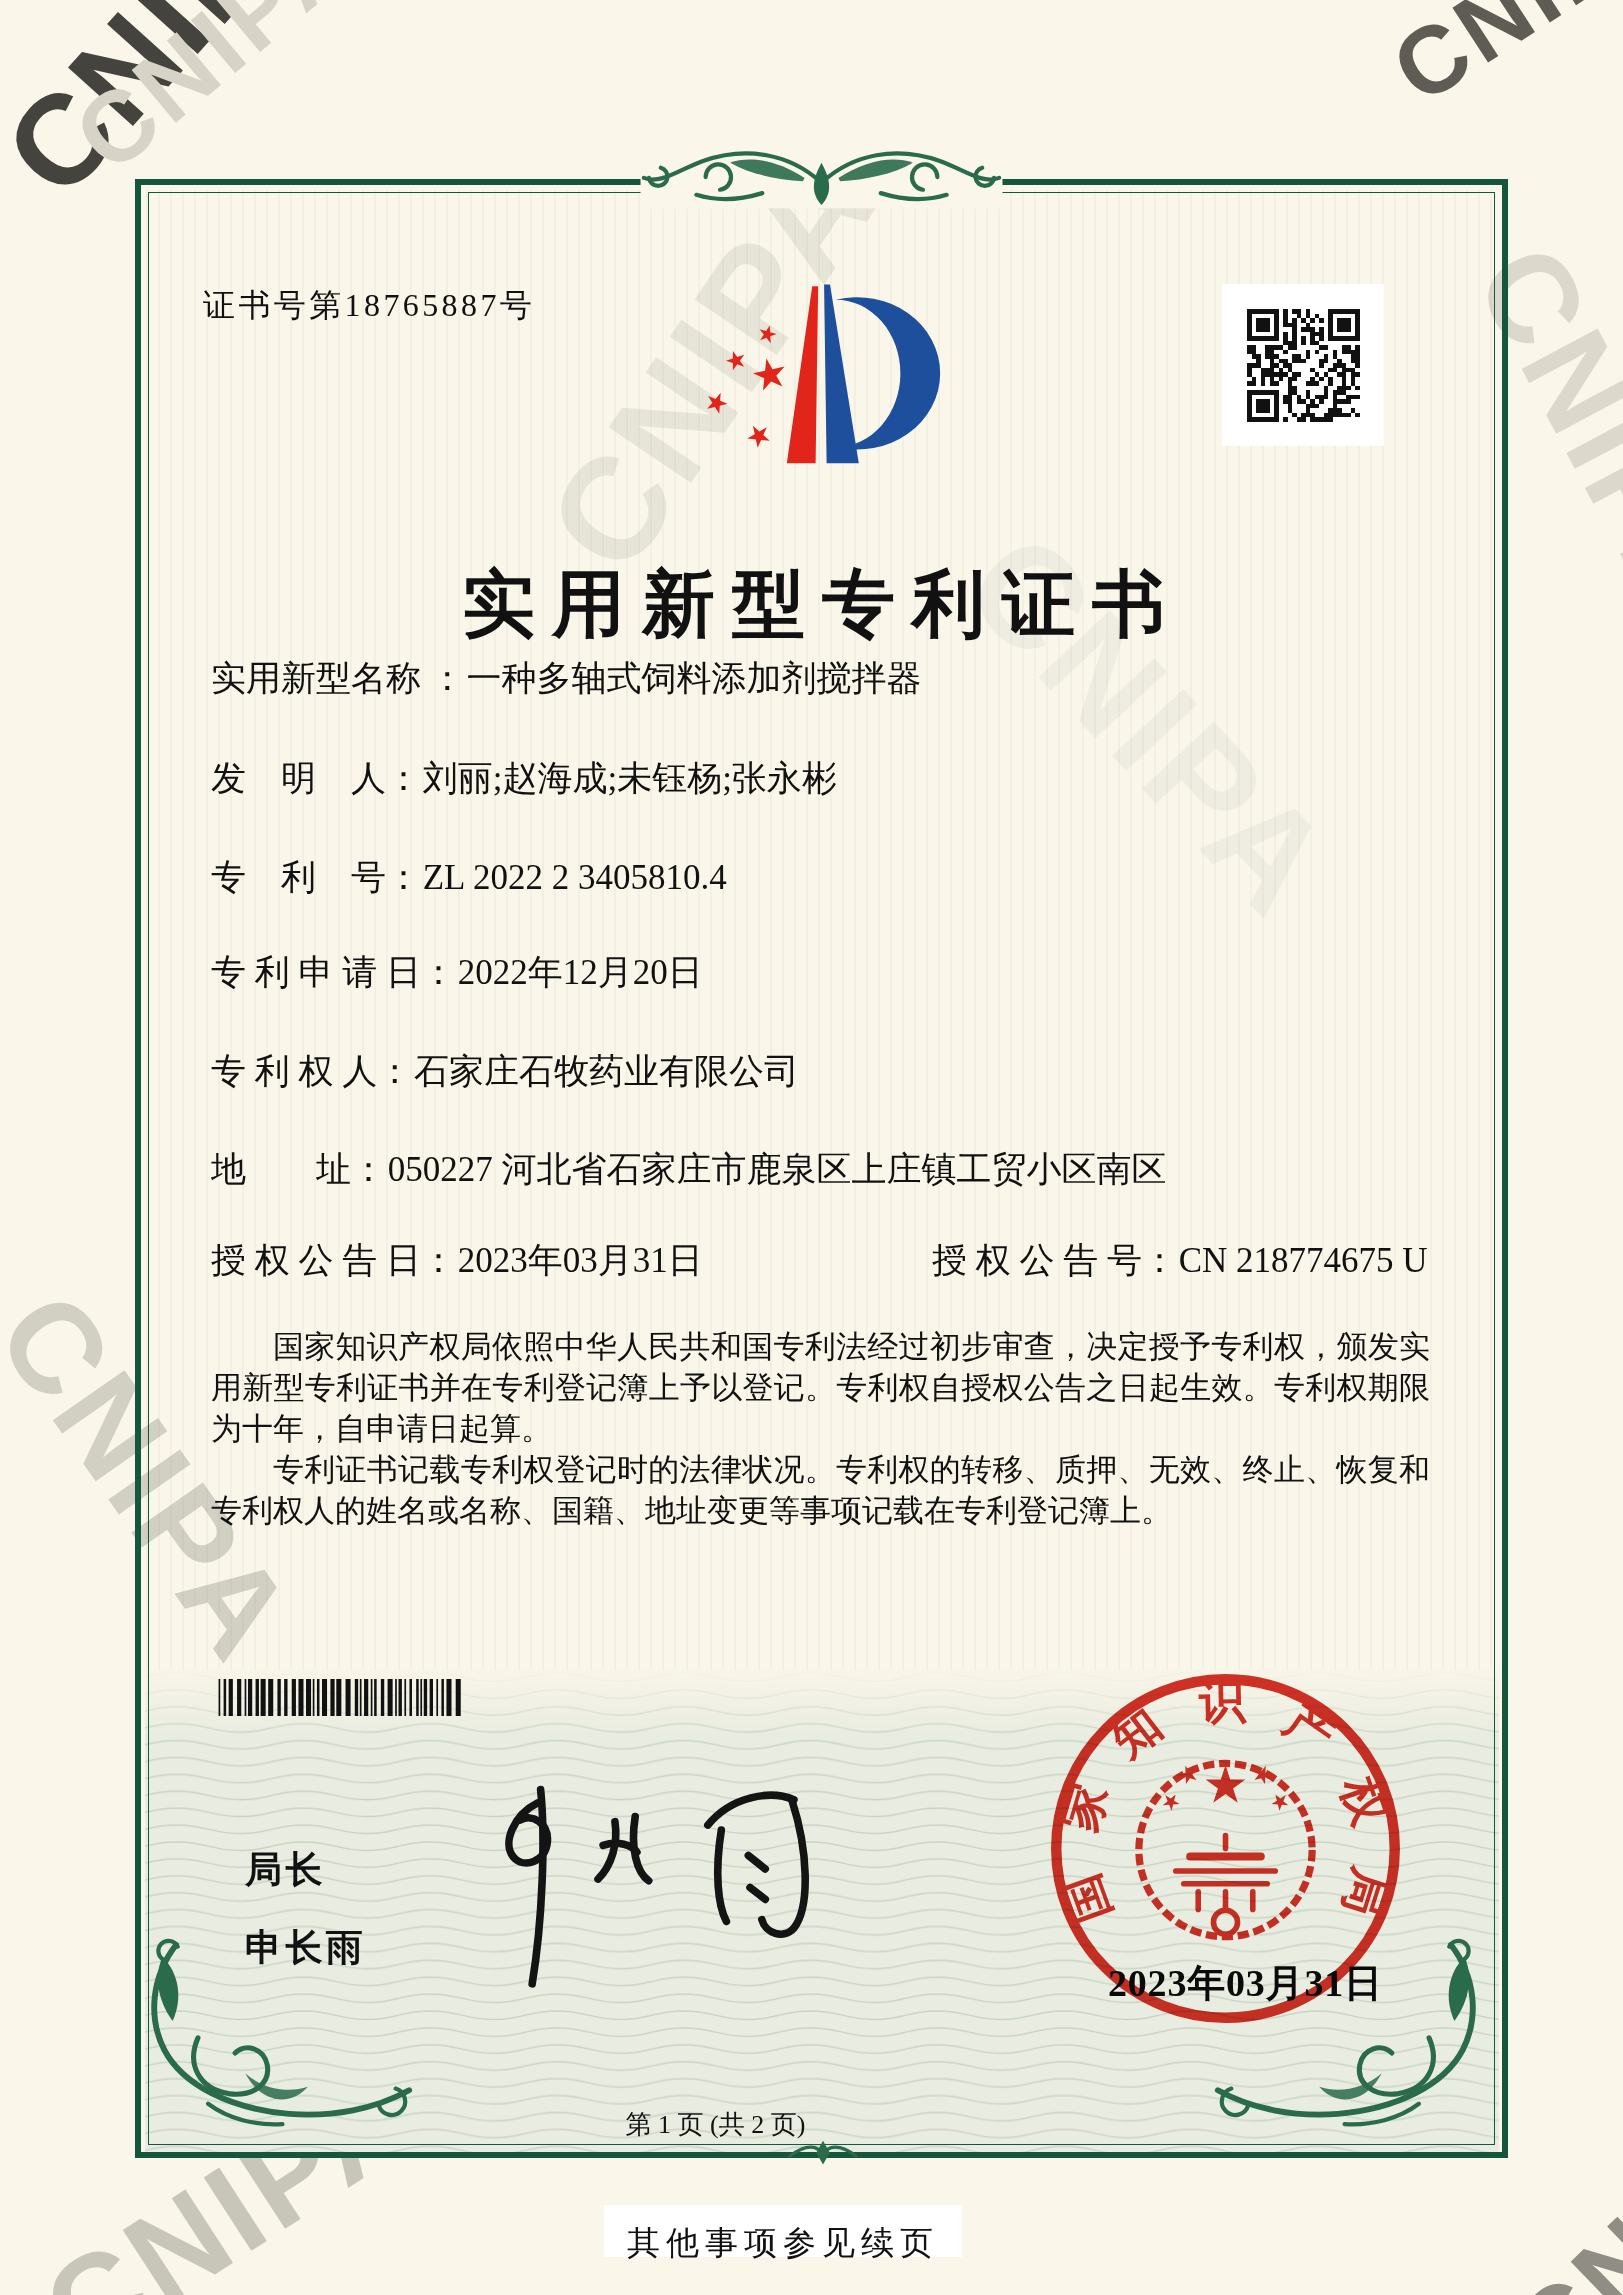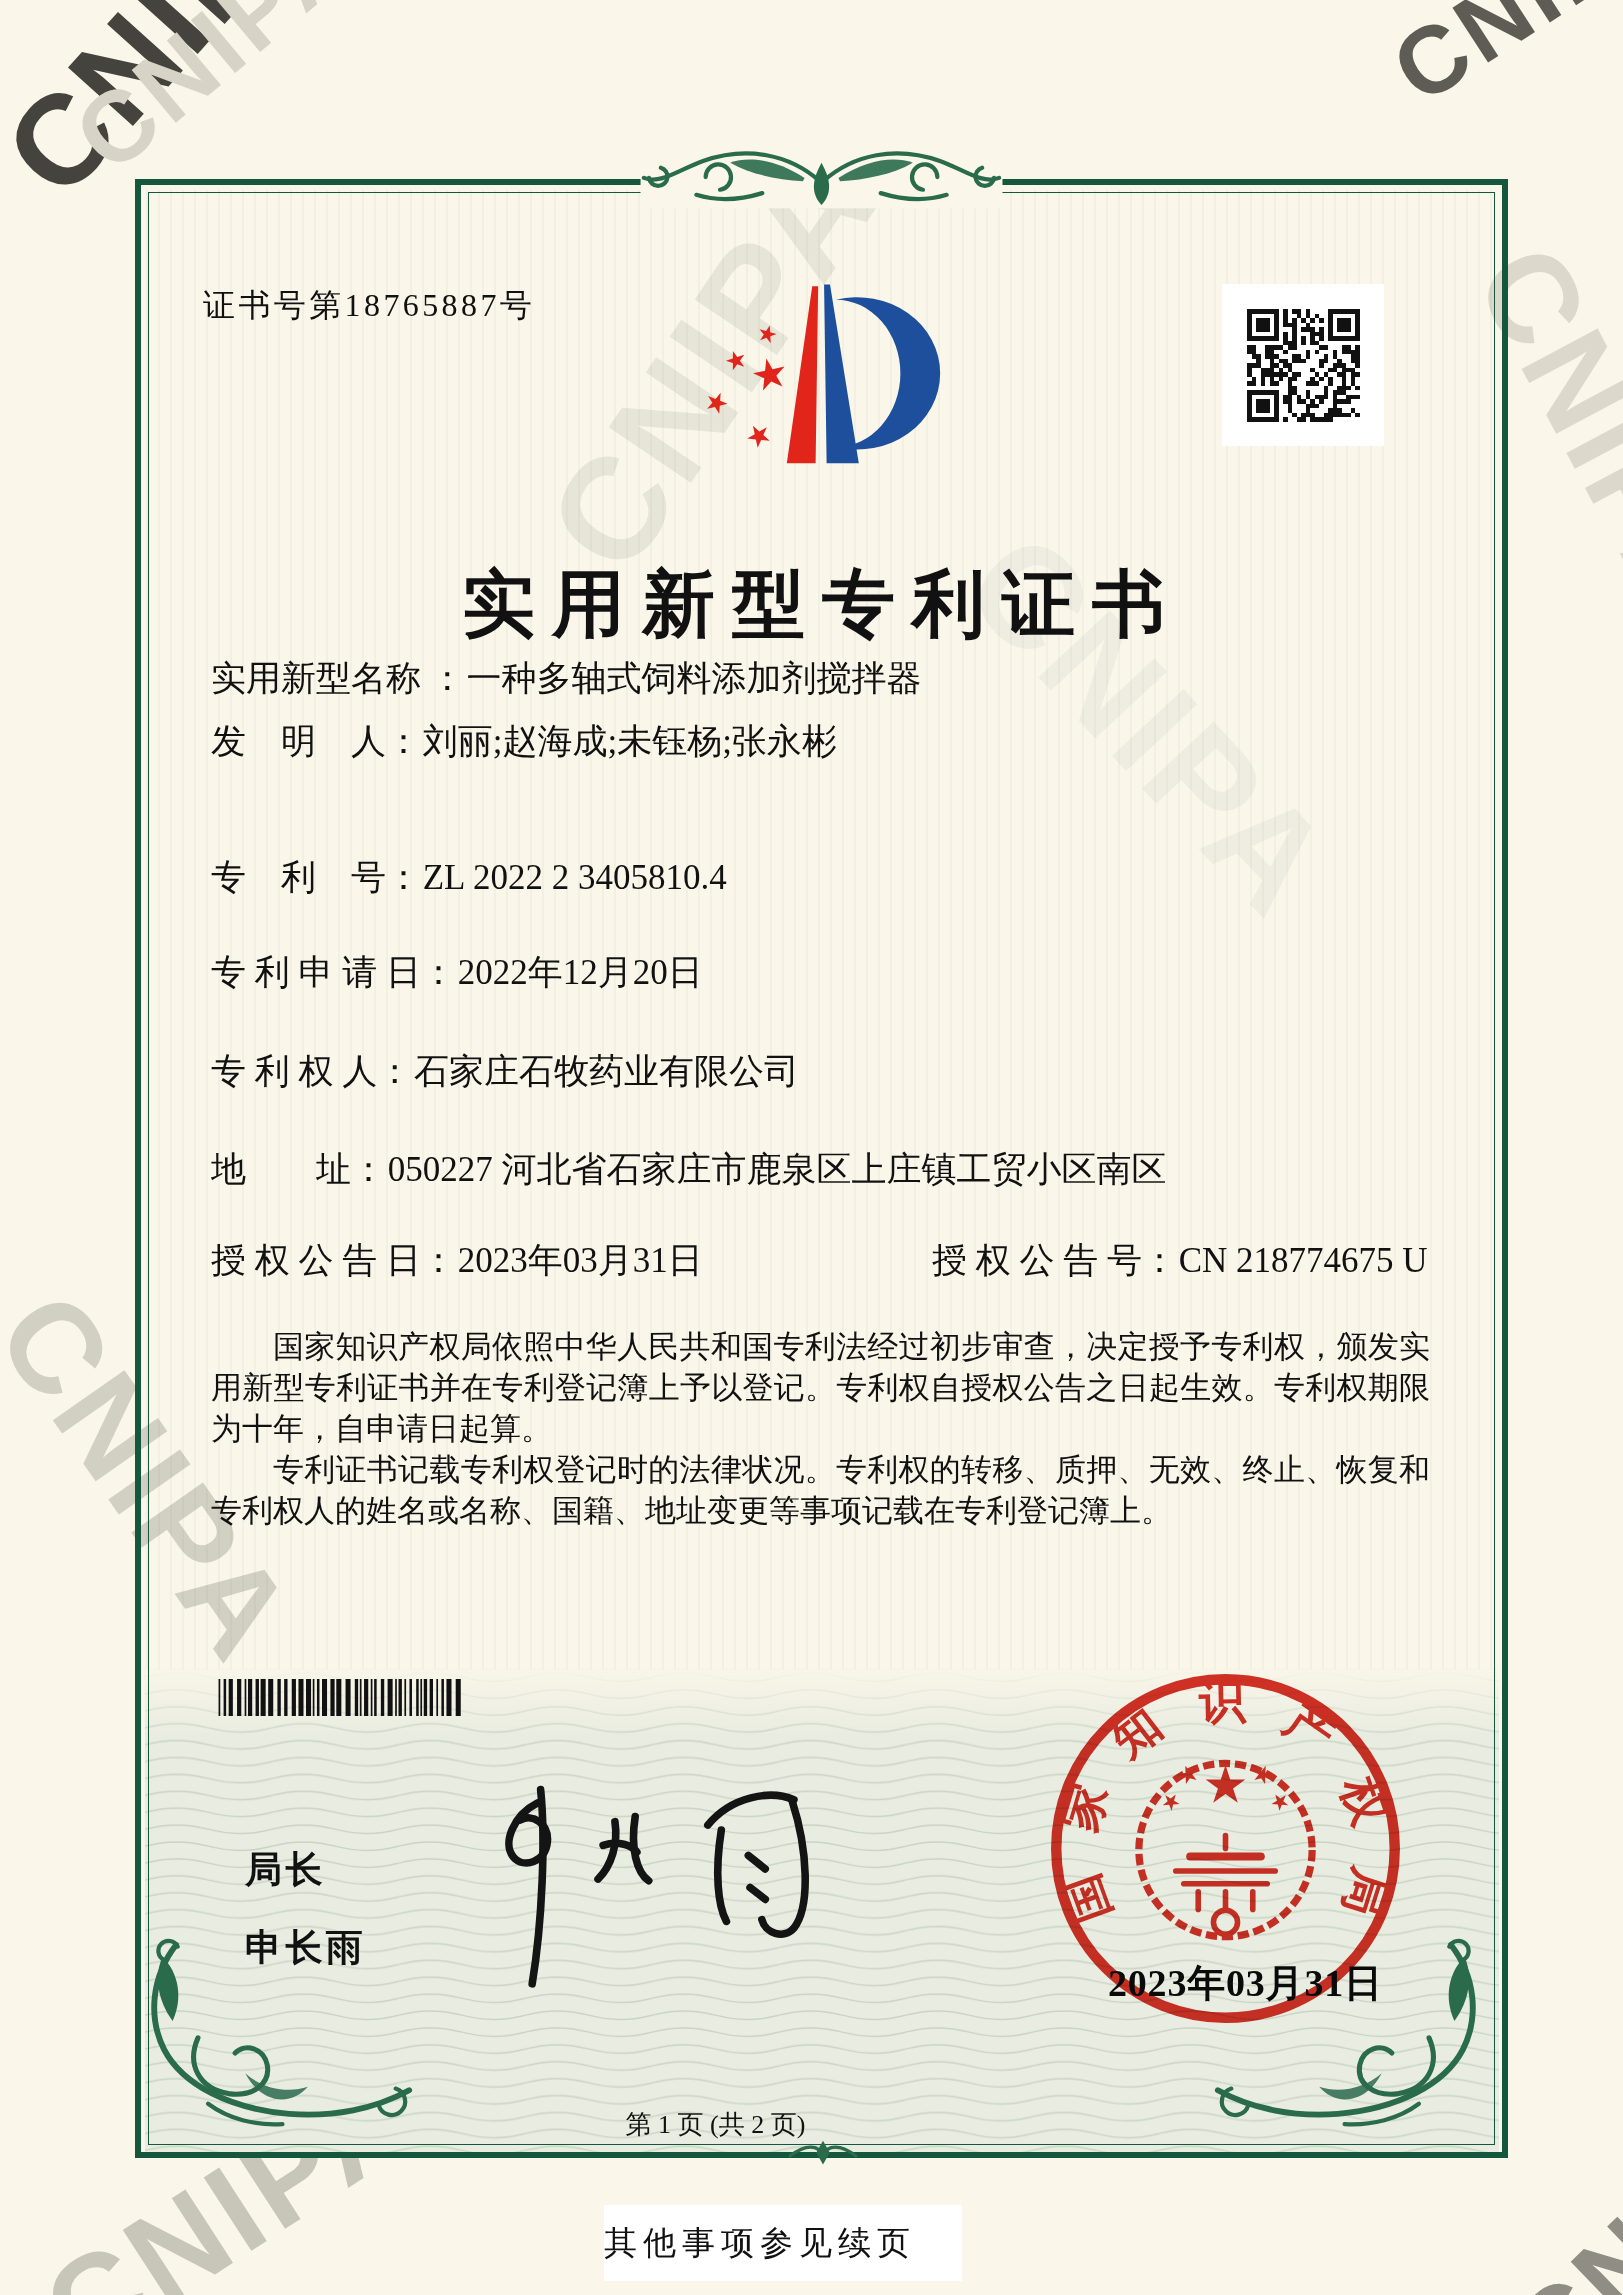--- a/index.html
+++ b/index.html
@@ -55,22 +55,22 @@
   .signer{position:absolute;left:245px;z-index:5;font-family:"Liberation Sans","DejaVu Sans",sans-serif;
     font-weight:700;font-size:37px;letter-spacing:3.4px;}
   .signature{position:absolute;left:397px;top:1771px;z-index:5;}
   .seal{position:absolute;left:1041px;top:1664px;z-index:6;mix-blend-mode:multiply;opacity:.96;}
   .seal-date{
     position:absolute;left:1108px;top:1958px;width:264px;text-align:center;z-index:7;
     font-size:38px;font-weight:600;letter-spacing:0.8px;color:#0a0a0a;white-space:nowrap;
   }
   .page-info{position:absolute;left:135px;top:2107px;width:1161px;text-align:center;font-size:26px;z-index:5;}
   .footer-note{
-    position:absolute;left:604px;top:2205px;width:358px;height:76px;background:#ffffff;z-index:5;
-    text-align:left;line-height:76px;font-size:33px;letter-spacing:6px;
+    position:absolute;left:604px;top:2205px;width:358px;height:52px;background:#ffffff;z-index:5;
+    text-align:center;line-height:76px;font-size:33px;letter-spacing:6px;
   }
 </style>
 </head>
 <body>
 
 <div class="page">
 
   <span class="wm" style="left:-38px;top:-51px;font-size:127px;color:#45433e;transform:rotate(-48deg);">CNIPA</span>
   <span class="wm" style="left:51px;top:-12.7px;font-size:100px;color:#d7d3c6;transform:rotate(-40deg);">CNIPA</span>
   <span class="wm" style="left:1378px;top:-61px;font-size:95px;color:#5e5c55;transform:rotate(-33deg);">CNIPA</span>
@@ -461,21 +461,21 @@
         <rect x="15" y="24" width="1" height="1" fill="#111"></rect>
         <rect x="16" y="24" width="1" height="1" fill="#111"></rect>
         <rect x="17" y="24" width="1" height="1" fill="#111"></rect>
         <rect x="18" y="24" width="1" height="1" fill="#111"></rect>
       </svg>
   </div>
 
   <h1 class="title">实用新型专利证书</h1>
 
   <div class="row" style="top:655px"><span class="lbl">实用新型名称 ：</span><span class="val">一种多轴式饲料添加剂搅拌器</span></div>
-  <div class="row" style="top:718px"><span class="lbl">发　明　人：</span><span class="val">刘丽;赵海成;未钰杨;张永彬</span></div>
+  <div class="row" style="top:755px"><span class="lbl">发　明　人：</span><span class="val">刘丽;赵海成;未钰杨;张永彬</span></div>
   <div class="row" style="top:854px"><span class="lbl">专　利　号：</span><span class="val">ZL 2022 2 3405810.4</span></div>
   <div class="row" style="top:949px"><span class="lbl">专 利 申 请 日：</span><span class="val">2022年12月20日</span></div>
   <div class="row" style="top:1048px"><span class="lbl">专 利 权 人：</span><span class="val">石家庄石牧药业有限公司</span></div>
   <div class="row" style="top:1146px"><span class="lbl">地　　址：</span><span class="val">050227 河北省石家庄市鹿泉区上庄镇工贸小区南区</span></div>
   <div class="row" style="top:1237px"><span class="lbl">授 权 公 告 日：</span><span class="val">2023年03月31日</span></div>
   <div class="row g2" style="top:1237px"><span class="lbl">授 权 公 告 号：</span><span class="val">CN 218774675 U</span></div>
 
   <div class="paras">
     <p>国家知识产权局依照中华人民共和国专利法经过初步审查，决定授予专利权，颁发实用新型专利证书并在专利登记簿上予以登记。专利权自授权公告之日起生效。专利权期限为十年，自申请日起算。</p>
     <p>专利证书记载专利权登记时的法律状况。专利权的转移、质押、无效、终止、恢复和专利权人的姓名或名称、国籍、地址变更等事项记载在专利登记簿上。</p>

